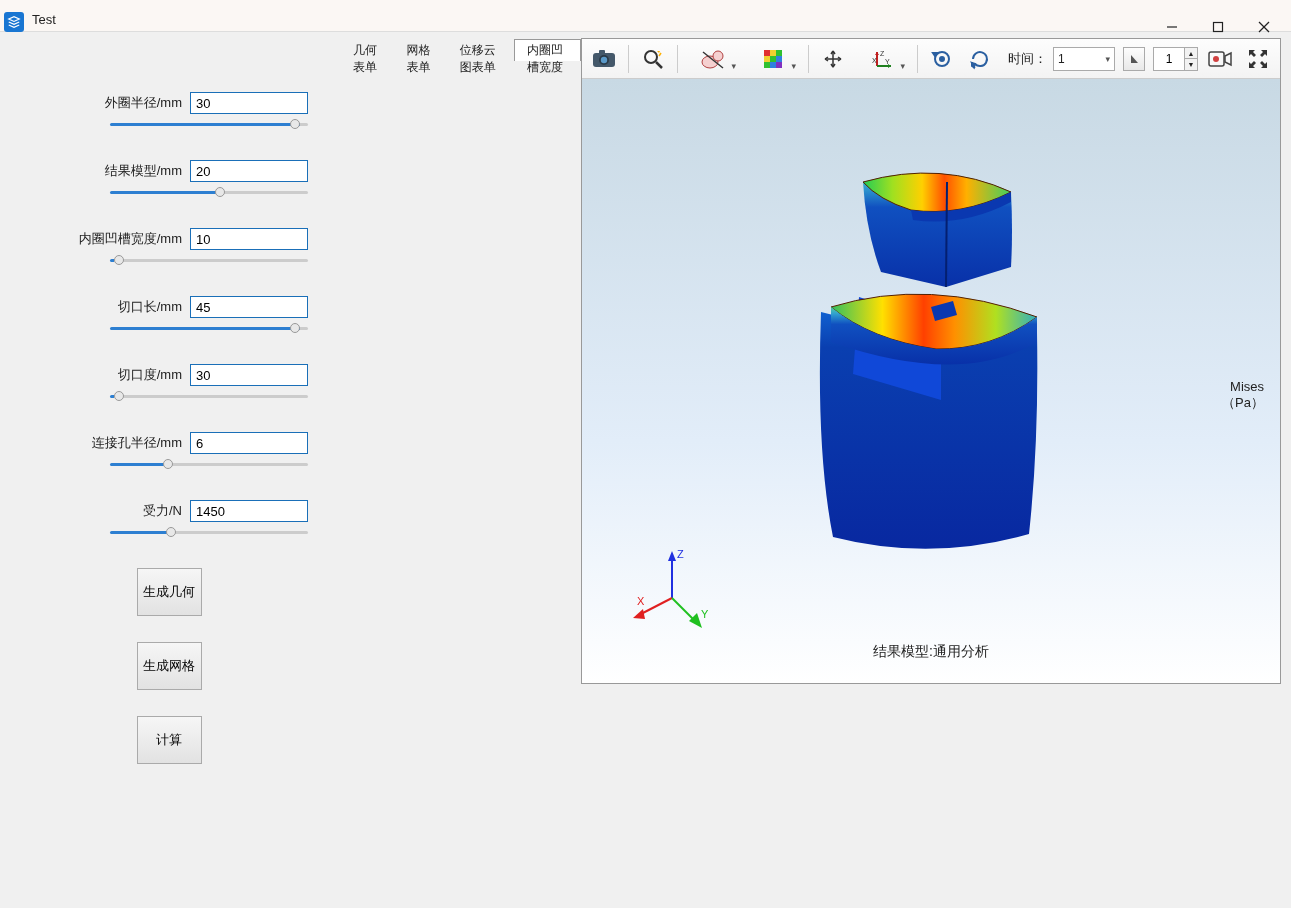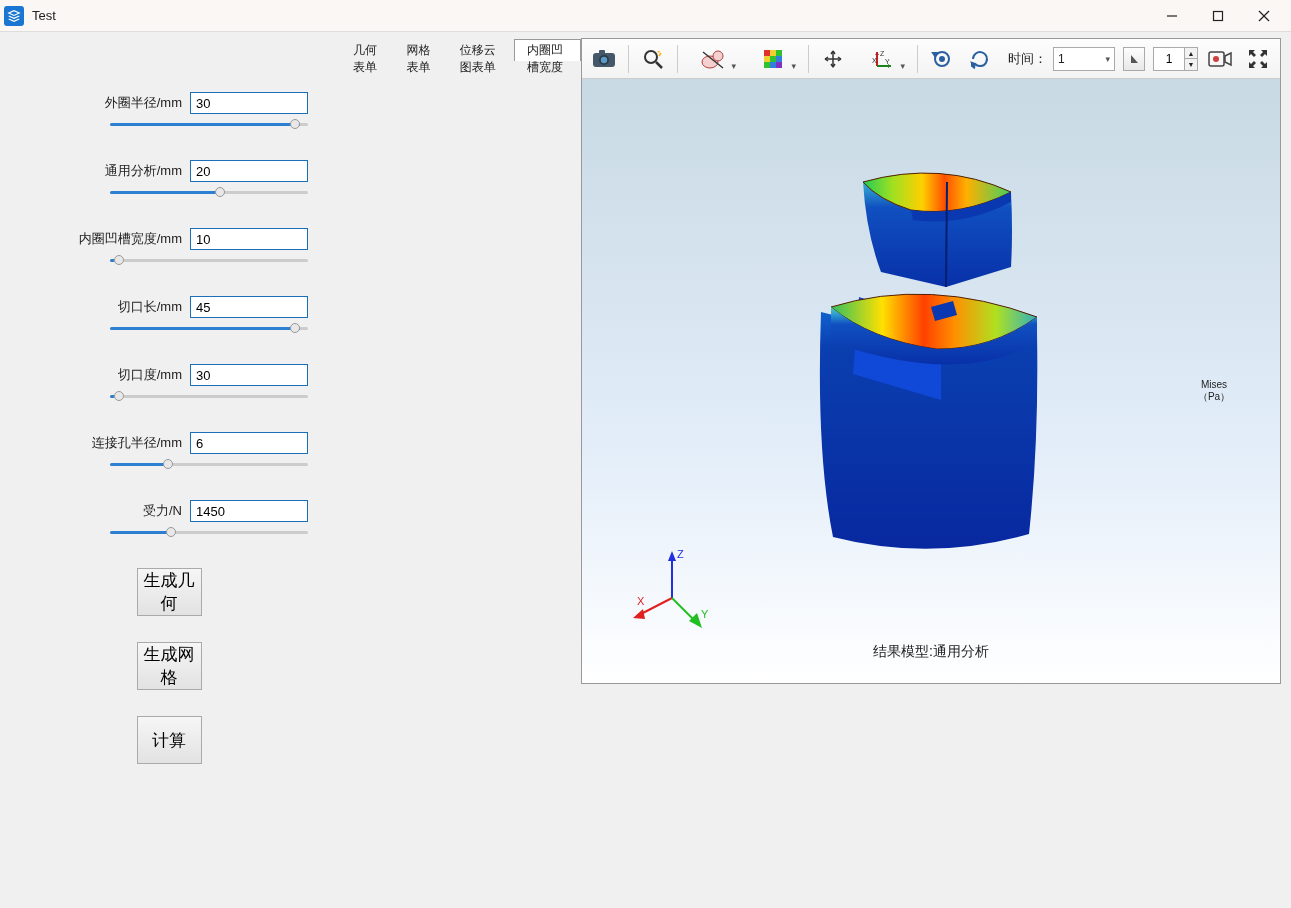--- a/index.html
+++ b/index.html
@@ -9,22 +9,22 @@
     background: #f0f0f0;
     width: 1291px;
     height: 908px;
     overflow: hidden;
     color: #222;
   }
   .titlebar {
     height: 32px;
     background: #fbf7f4;
     display: flex;
-    align-items: center;
-    padding: 4px 4px;
+    align-items: flex-start;
+    padding: 12px 4px;
     border-bottom: 1px solid #ddd;
   }
   .app-icon {
     width: 20px; height: 20px;
     background: #1976d2;
     border-radius: 3px;
     display: flex;
     align-items: center;
     justify-content: center;
     color: #fff;
@@ -104,21 +104,21 @@
     flex-direction: column;
     gap: 26px;
     align-items: center;
     margin-top: 20px;
   }
   .action-btn {
     width: 65px;
     height: 48px;
     background: linear-gradient(to bottom, #f6f6f6, #e2e2e2);
     border: 1px solid #aaa;
-    font-size: 17px;
+    font-size: 13px;
     font-family: Liberation Serif, serif;
     cursor: pointer;
   }
 
   .content {
     flex: 1;
     padding: 6px 10px 10px 0;
     display: flex;
     flex-direction: row;
   }
@@ -234,21 +234,21 @@
     font-size: 14px;
   }
   .legend {
     position: absolute;
     right: 16px;
     top: 300px;
     width: 100px;
     display: flex;
     flex-direction: column;
   }
-  .legend-title { font-size: 10px; text-align: center; line-height: 1.2; }
+  .legend-title { font-size: 13px; text-align: right; line-height: 1.2; }
   .legend-body { display: flex; }
   .legend-bar {
     width: 16px;
     height: 200px;
     background: linear-gradient(to bottom,
       #ff0000 0%,
       #ff8000 18%,
       #ffff00 30%,
       #66ff00 44%,
       #00ff33 52%,
@@ -310,21 +310,21 @@
   <div class="sidebar">
     <div id="params-container">
         <div class="param-row">
           <span class="param-label">外圈半径/mm</span>
           <input class="param-input" value="30" style="">
         </div>
         <div class="param-slider-wrap">
           <input type="range" class="param-slider blue" min="0" max="100" value="96" style="--fill: 96%;">
         </div>
         <div class="param-row">
-          <span class="param-label">通用分析/mm</span>
+          <span class="param-label">结果模型/mm</span>
           <input class="param-input" value="20" style="">
         </div>
         <div class="param-slider-wrap">
           <input type="range" class="param-slider blue" min="0" max="100" value="56" style="--fill: 56%;">
         </div>
         <div class="param-row">
           <span class="param-label">内圈凹槽宽度/mm</span>
           <input class="param-input" value="10" style="">
         </div>
         <div class="param-slider-wrap">

